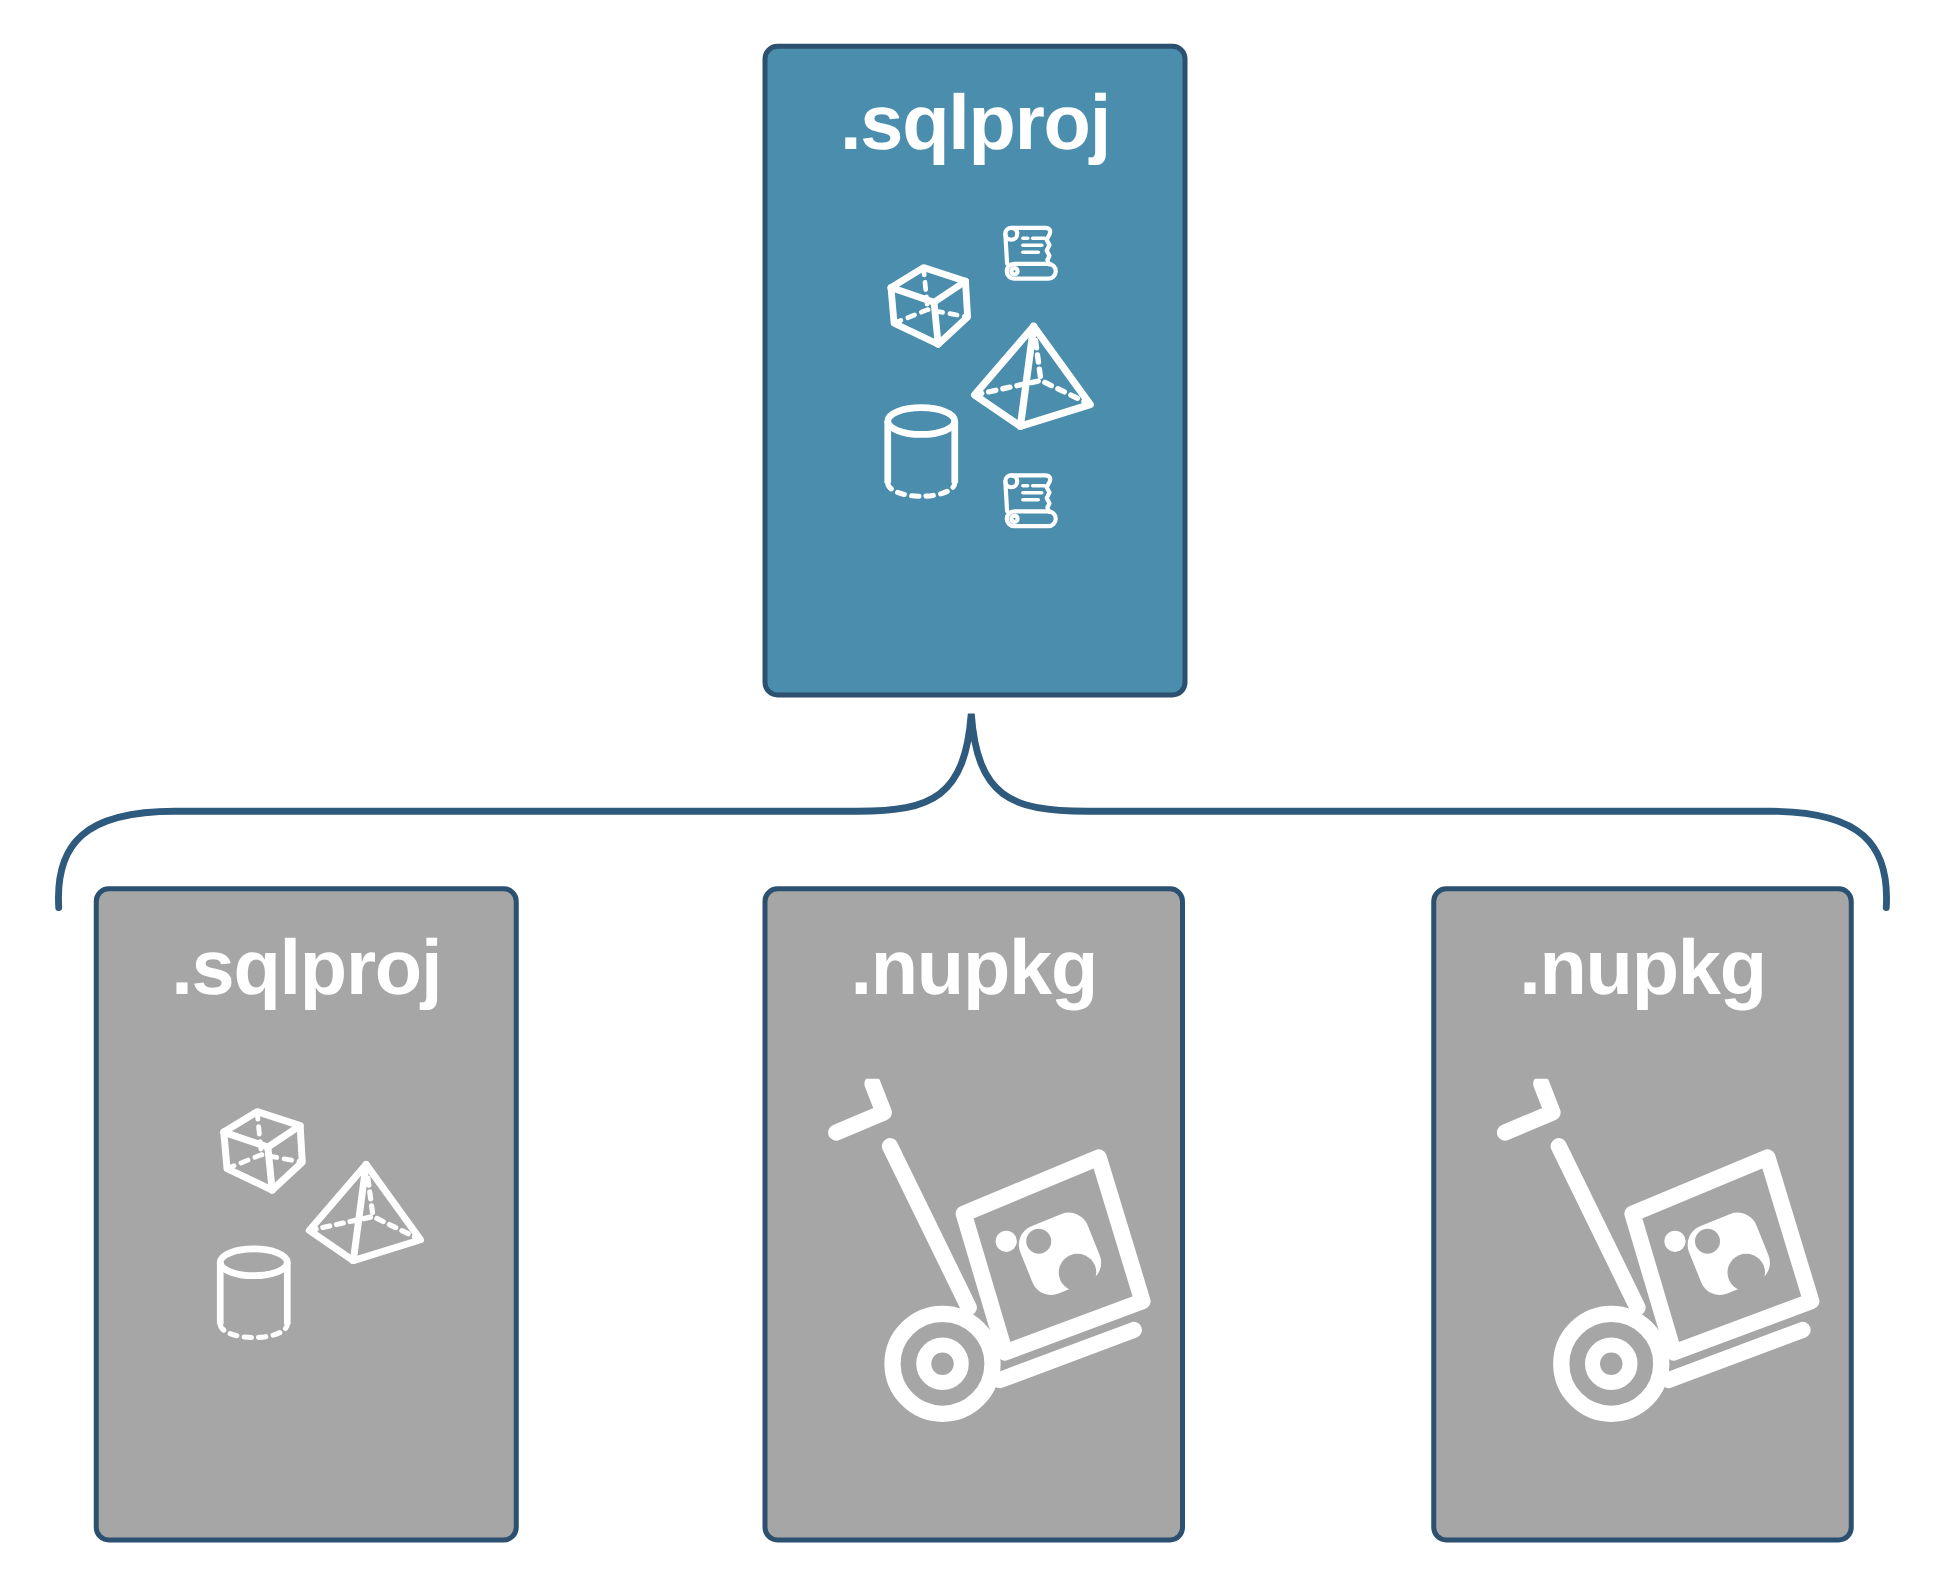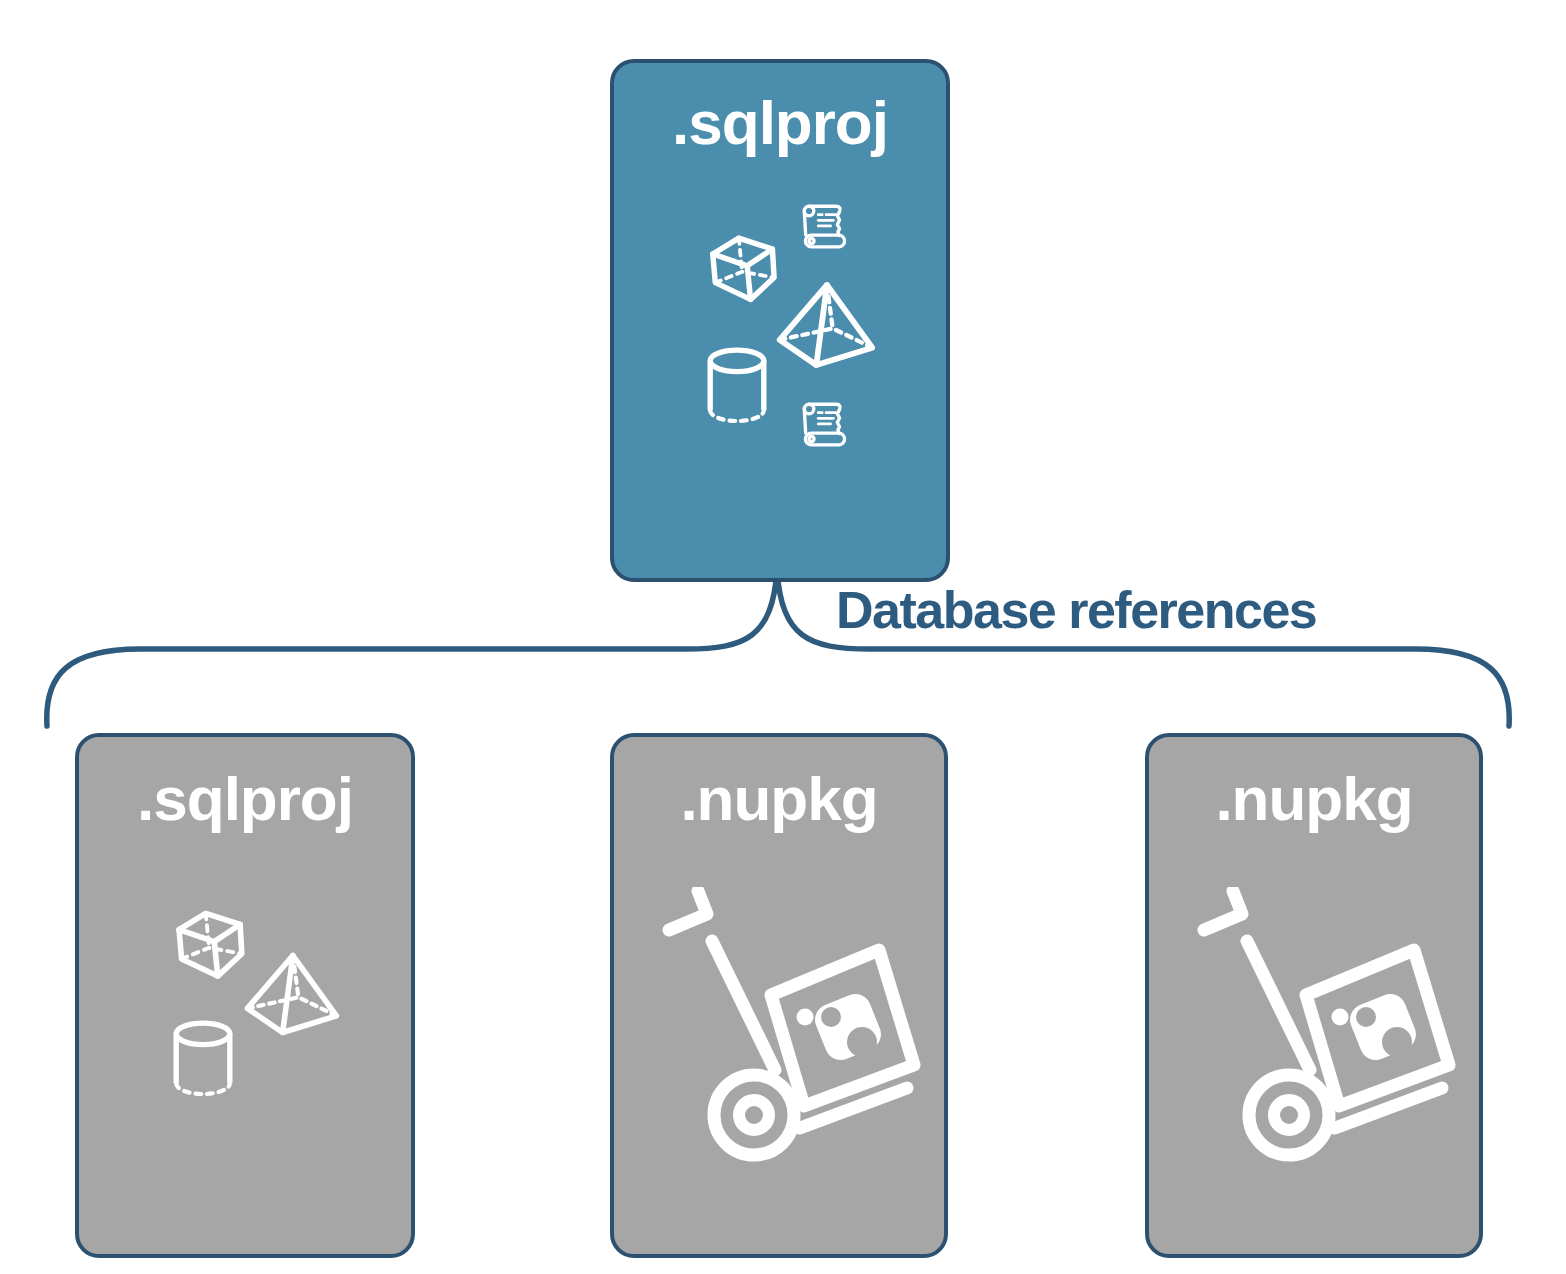--- a/index.html
+++ b/index.html
@@ -2,21 +2,21 @@
 <html><head>
 <meta charset="utf-8">
 <style>
   html,body { margin:0; padding:0; background:#ffffff; }
   .canvas {
     position:relative; width:1566px; height:1274px; background:#ffffff;
     font-family:"Liberation Sans", sans-serif; overflow:hidden;
   }
   .node {
     position:absolute; box-sizing:border-box;
-    border:4px solid #2C5170; border-radius:24px;margin-top:24px;
+    border:4px solid #2C5170; border-radius:12px;
   }
   .node--teal { background:#4A8DAC; }
   .node--gray { background:#A6A6A6; }
   .node__label {
     display:block; text-align:center; color:#ffffff; font-weight:bold;
     font-size:62px; line-height:1; letter-spacing:-1px; margin-top:29px;
     user-select:none;
   }
   .node--gray .node__label { margin-top:31px; }
   .icon { position:absolute; display:block; }
@@ -97,21 +97,20 @@
         <circle cx="208" cy="155" r="15" fill="#A6A6A6"></circle>
       </symbol>
     </defs>
   </svg>
 
   <svg class="brace-svg">
     <path d="M47 726 C44 675 68 649 140 649 L686 649 C746 649 772 637 777 571
              C782 637 808 649 870 649 L1416 649 C1488 649 1512 675 1509 726" fill="none" stroke="#2D5A7D" stroke-width="5.5" stroke-linecap="round"></path>
   </svg>
 
-  <div class="connector-label">Database references</div>
 
   <div class="node node--teal" style="left:610px; top:35px; width:340px; height:523px;">
     <span class="node__label">.sqlproj</span>
     <svg class="icon" style="left:87px; top:165px; width:84px; height:84px;">
         <use href="#icon-cube"></use>
       </svg>
     <svg class="icon" style="left:183px; top:136px; width:56px; height:56px;">
         <use href="#icon-scroll"></use>
       </svg>
     <svg class="icon" style="left:158px; top:216px; width:106px; height:92px;">

